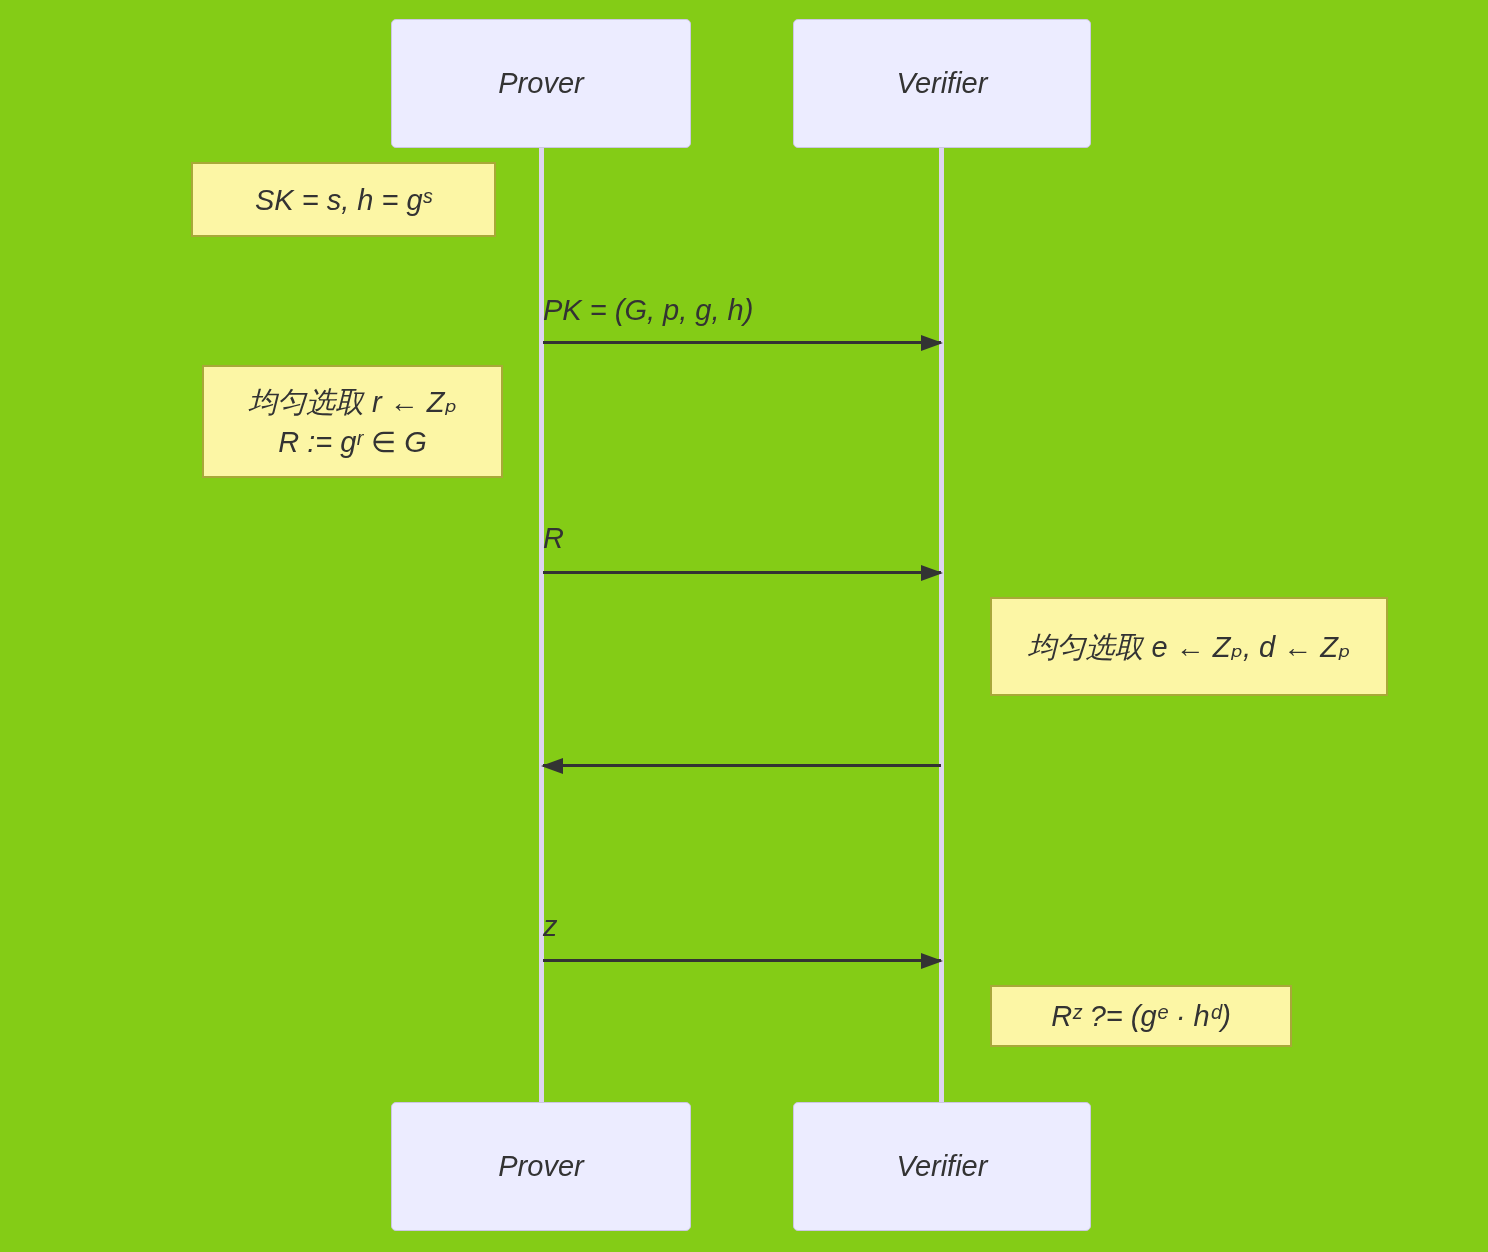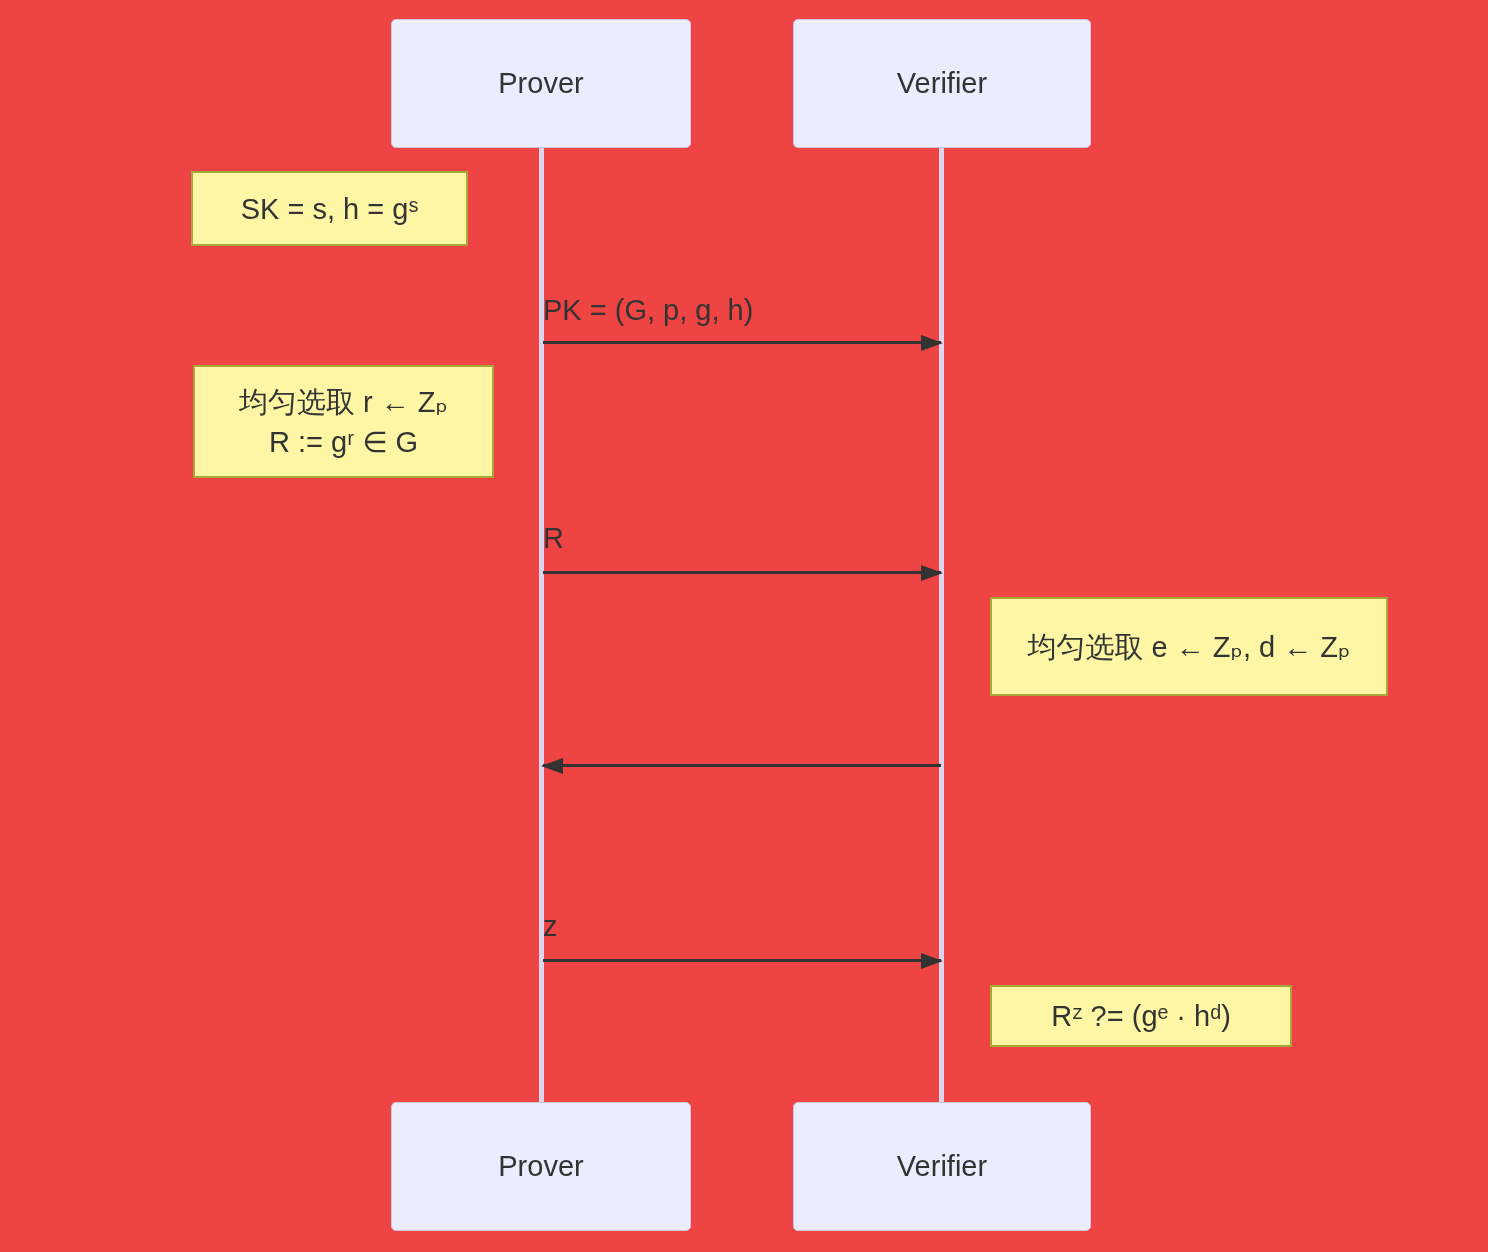--- a/index.html
+++ b/index.html
@@ -4,24 +4,25 @@
 <style>
   html, body {
     margin: 0;
     padding: 0;
     background: #ffffff;
   }
   .canvas {
     position: relative;
     width: 1488px;
     height: 1252px;
-    background: #ef4444;
+    background: #84cc16;
     font-family: "Liberation Sans", "DejaVu Sans", sans-serif;
     color: #333333;
     overflow: hidden;
+    font-style: italic;
   }
   .lifeline {
     position: absolute;
     width: 5px;
     background: #ddd4ee;
   }
   .actor {
     position: absolute;
     height: 127px;
     background: #ececff;
@@ -85,30 +86,30 @@
   <div class="lifeline" style="left:539px; top:148px; height:954px;"></div>
   <div class="lifeline" style="left:939px; top:148px; height:954px;"></div>
 
   <div class="actor" style="left:391px; top:19px; width:298px;">
     <span>Prover</span>
   </div>
   <div class="actor" style="left:793px; top:19px; width:296px;">
     <span>Verifier</span>
   </div>
 
-  <div class="note" style="left:191px; top:171px; width:277px; height:75px;">
+  <div class="note" style="left:191px; top:162px; width:305px; height:75px;">
     <div>SK = s, h = gˢ</div>
   </div>
 
   <div class="msg-label" style="left:543px; top:293px; width:398px;">PK = (G, p, g, h)</div>
   <div class="msg-line" style="left:543px; top:341px; width:398px;">
     <i class="head-right"></i>
   </div>
 
-  <div class="note" style="left:193px; top:365px; width:301px; height:113px;">
+  <div class="note" style="left:202px; top:365px; width:301px; height:113px;">
     <div>均匀选取 r ← Zₚ</div>
     <div>R := gʳ ∈ G</div>
   </div>
 
   <div class="msg-label" style="left:543px; top:521px; width:398px;">R</div>
   <div class="msg-line" style="left:543px; top:571px; width:398px;">
     <i class="head-right"></i>
   </div>
 
   <div class="note" style="left:990px; top:597px; width:398px; height:99px;">

